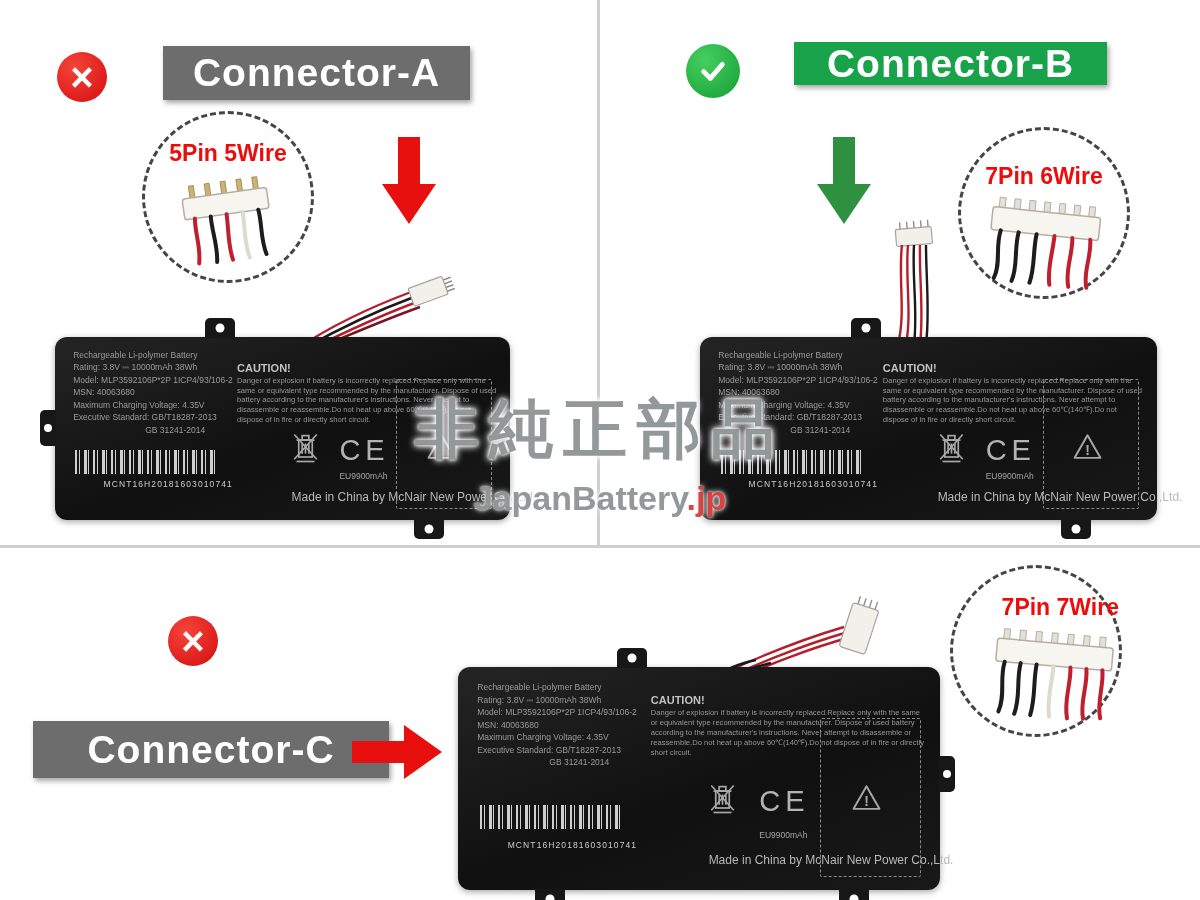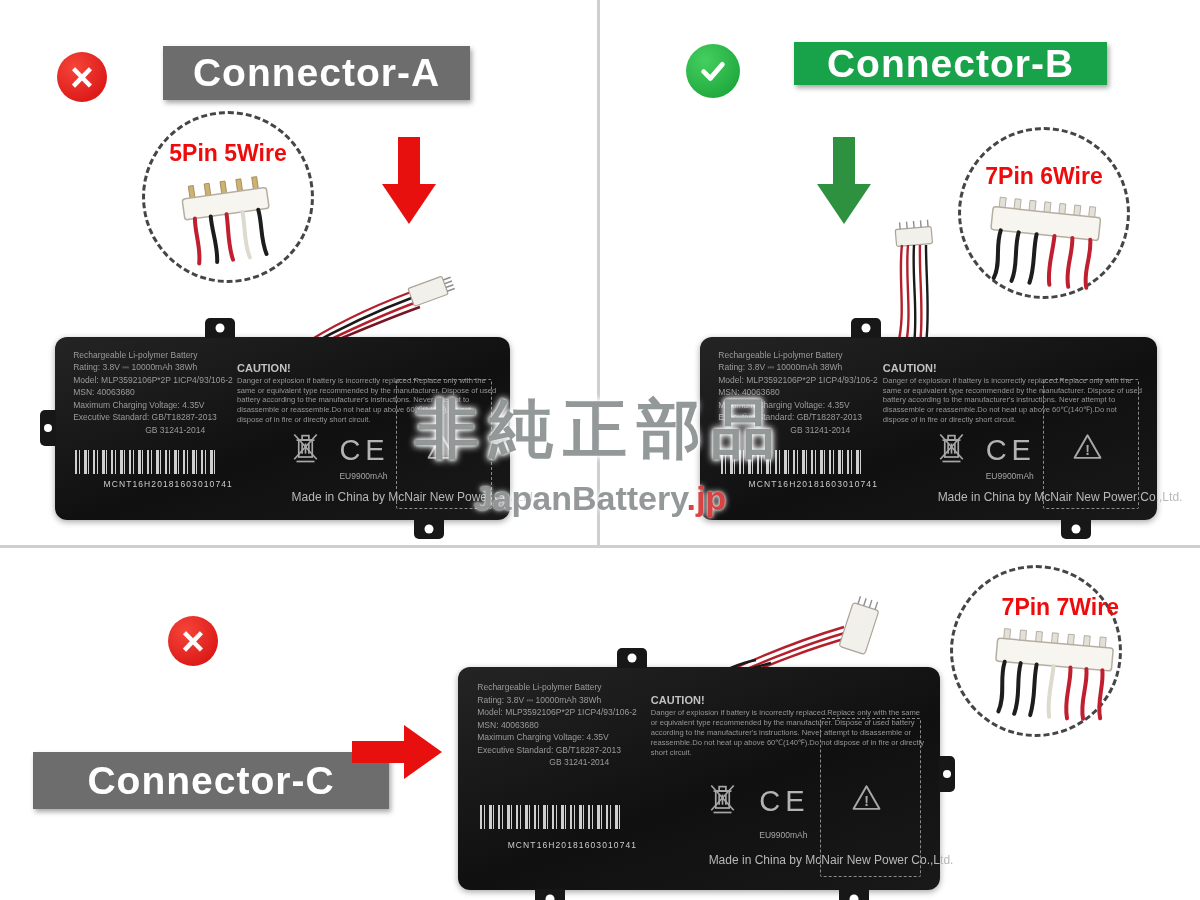--- a/index.html
+++ b/index.html
@@ -276,21 +276,21 @@
   <div id="watermark">
     <div class="wm-cjk">非純正部品</div>
     <div class="wm-brand">
       <span>JapanBattery</span><span class="wm-jp">.jp</span>
     </div>
   </div>
 
   <div class="status-icon status-reject" style="left:168px;top:616px;">
     <span>×</span>
   </div>
-  <div class="conn-label label-gray" style="left:33px;top:752px;width:356px;height:57px;">Connector-C</div>
+  <div class="conn-label label-gray" style="left:33px;top:721px;width:356px;height:57px;">Connector-C</div>
   <div class="arrow arrow-right" style="left:352px;top:725px;">
     <div class="shaft"></div>
       <div class="head"></div>
   </div>
   <div class="callout" style="left:950px;top:565px;align-items:flex-end;">
     <div class="callout-label">7Pin 7Wire</div>
     <svg width="132" height="102" viewBox="0 0 132 102">
       <g transform="rotate(5 66 51)">
         <g fill="#e3e0d8" stroke="#a8a29a" stroke-width="0.8">
           <rect x="14" y="12" width="6" height="11"></rect>

